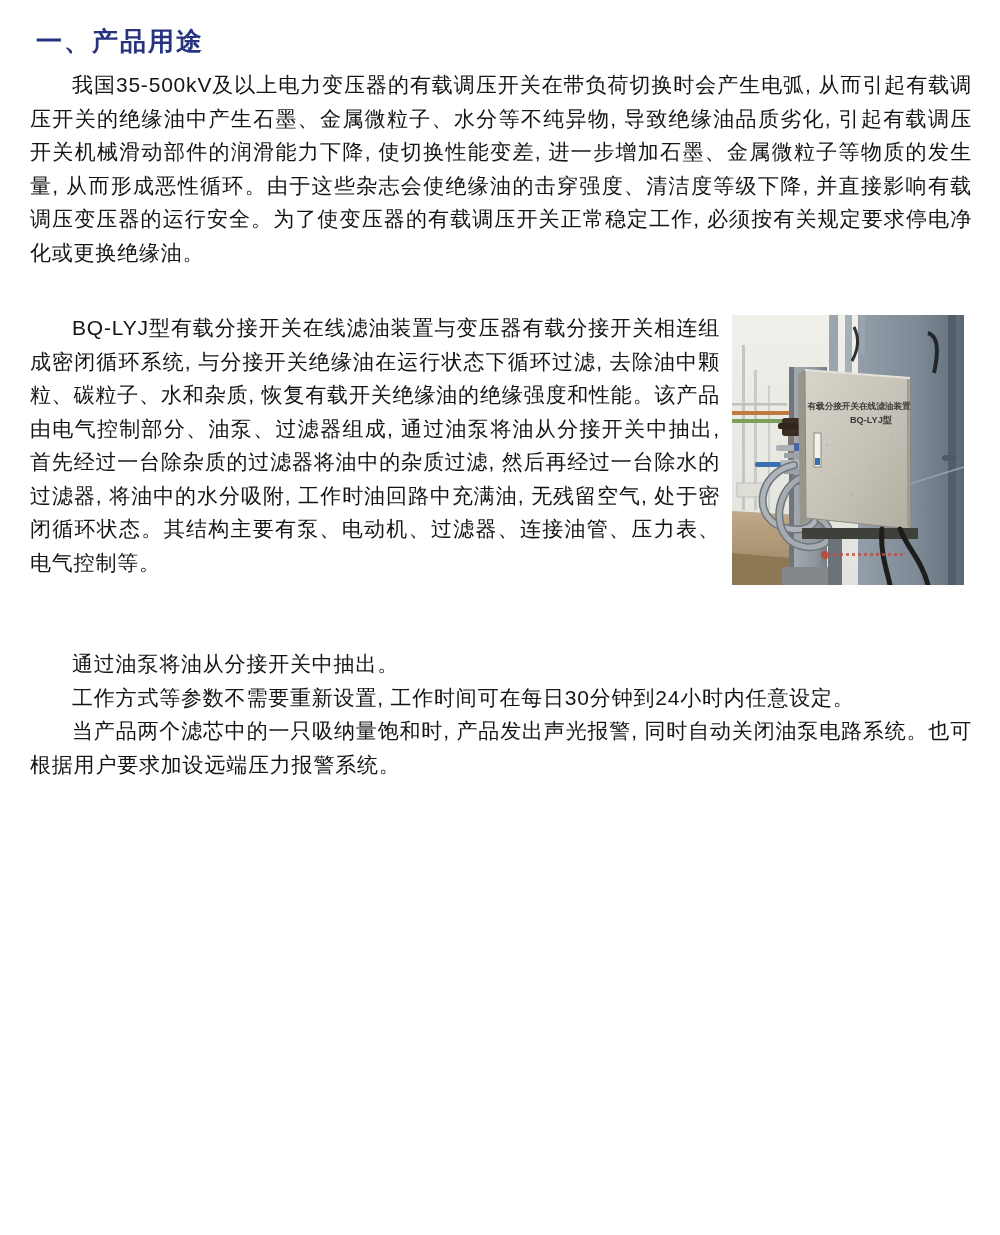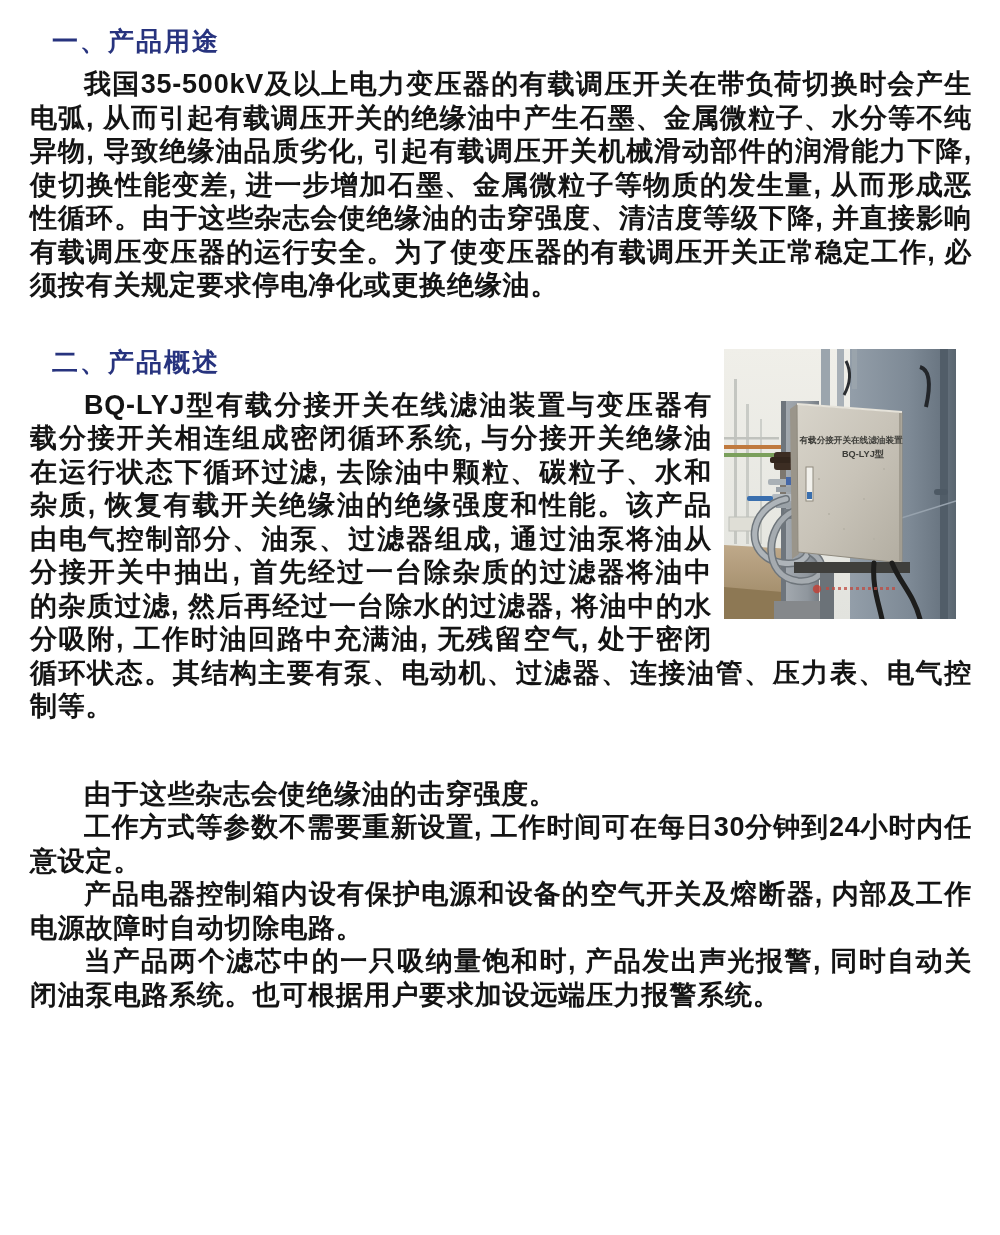--- a/index.html
+++ b/index.html
@@ -15,45 +15,45 @@
     overflow: hidden;
   }
   .page {
     box-sizing: border-box;
     width: 1000px;
     height: 1235px;
     padding: 24px 28px 0 30px;
     background: #ffffff;
   }
   h2.section-title {
-    margin: 0 0 10px 22px;
+    margin: 0 0 10px 6px;
     font-size: 26px;
     line-height: 34px;
     font-weight: bold;
     color: #27337e;
     letter-spacing: 2px;
   }
   p.body-par {
     margin: 0;
-    font-size: 27px;
+    font-size: 21px;
     line-height: 33.5px;
-    font-weight: 700;
+    font-weight: 400;
     text-align: justify;
     text-indent: 2em;
     letter-spacing: 0.8px;
     color: #141414;
   }
   section.doc-section { position: relative; }
   #section-overview { margin-top: 42px; }
   #section-features { margin-top: 54px; }
   figure.device-photo {
     float: right;
     width: 232px;
     height: 270px;
-    margin: 4px 16px 8px 12px;
+    margin: 4px 8px 8px 12px;
     padding: 0;
     overflow: hidden;
   }
   figure.device-photo svg { display: block; }
   .clearfix::after { content: ""; display: block; clear: both; }
   .photo-label {
     font-family: "Liberation Sans", "DejaVu Sans", sans-serif;
     fill: #3c3c38;
     font-weight: bold;
   }
@@ -201,24 +201,22 @@
             <rect x="138" y="238" width="3" height="3"></rect>
               <rect x="144" y="238" width="3" height="3"></rect>
             <rect x="150" y="238" width="3" height="3"></rect>
               <rect x="156" y="238" width="3" height="3"></rect>
             <rect x="162" y="238" width="3" height="3"></rect>
               <rect x="168" y="238" width="3" height="3"></rect>
           </g>
         </g>
       </svg>
     </figure>
-    <h2 class="section-title">二、产品概述</h2>
     <p class="body-par">BQ-LYJ型有载分接开关在线滤油装置与变压器有载分接开关相连组成密闭循环系统, 与分接开关绝缘油在运行状态下循环过滤, 去除油中颗粒、碳粒子、水和杂质, 恢复有载开关绝缘油的绝缘强度和性能。该产品由电气控制部分、油泵、过滤器组成, 通过油泵将油从分接开关中抽出, 首先经过一台除杂质的过滤器将油中的杂质过滤, 然后再经过一台除水的过滤器, 将油中的水分吸附, 工作时油回路中充满油, 无残留空气, 处于密闭循环状态。其结构主要有泵、电动机、过滤器、连接油管、压力表、电气控制等。</p>
   </section>
 
   <section class="doc-section" id="section-features">
-    <p class="body-par">由于这些杂志会使绝缘油的击穿强度。</p>
+    <p class="body-par">通过油泵将油从分接开关中抽出。</p>
     <p class="body-par">工作方式等参数不需要重新设置, 工作时间可在每日30分钟到24小时内任意设定。</p>
-    <p class="body-par">产品电器控制箱内设有保护电源和设备的空气开关及熔断器, 内部及工作电源故障时自动切除电路。</p>
     <p class="body-par">当产品两个滤芯中的一只吸纳量饱和时, 产品发出声光报警, 同时自动关闭油泵电路系统。也可根据用户要求加设远端压力报警系统。</p>
   </section>
 
 </div>
 
 </body></html>

